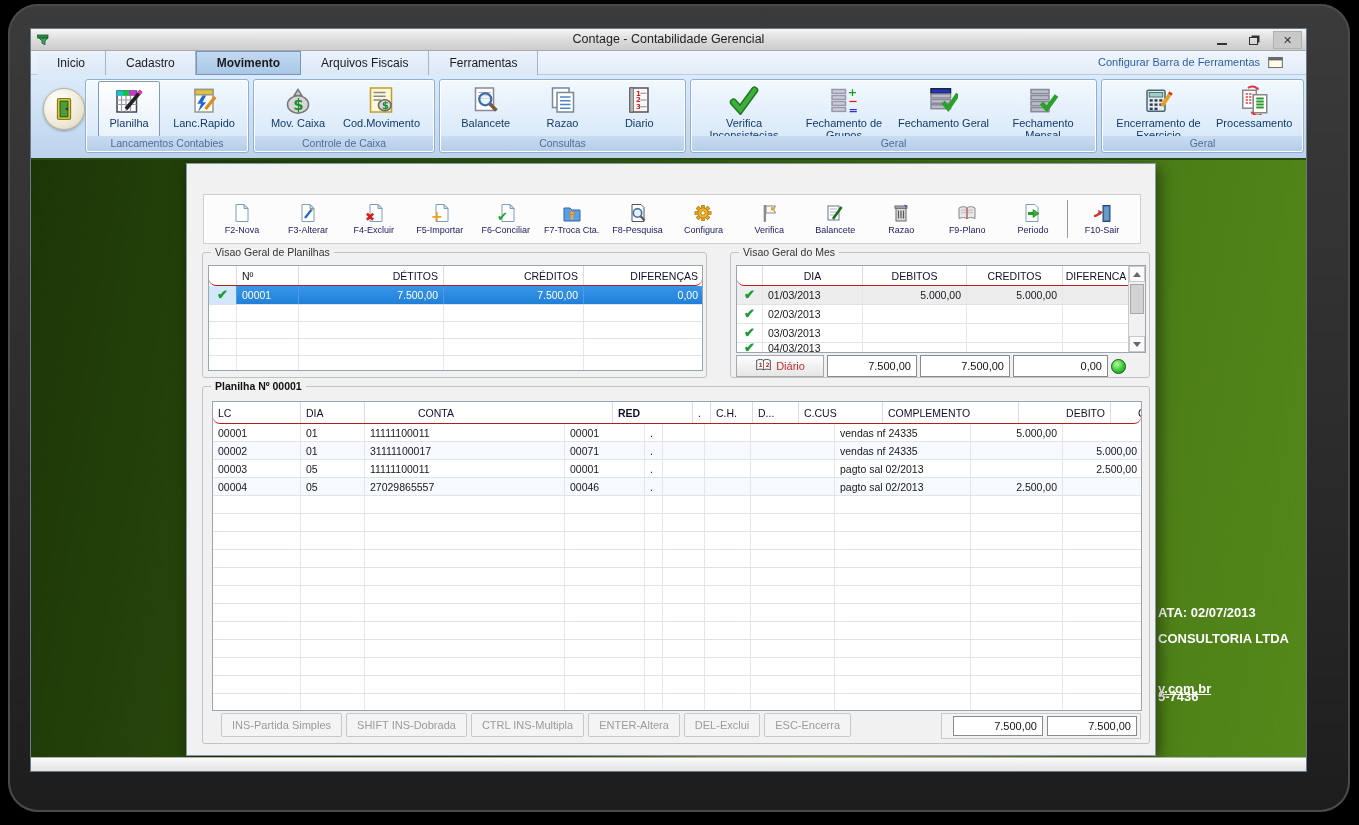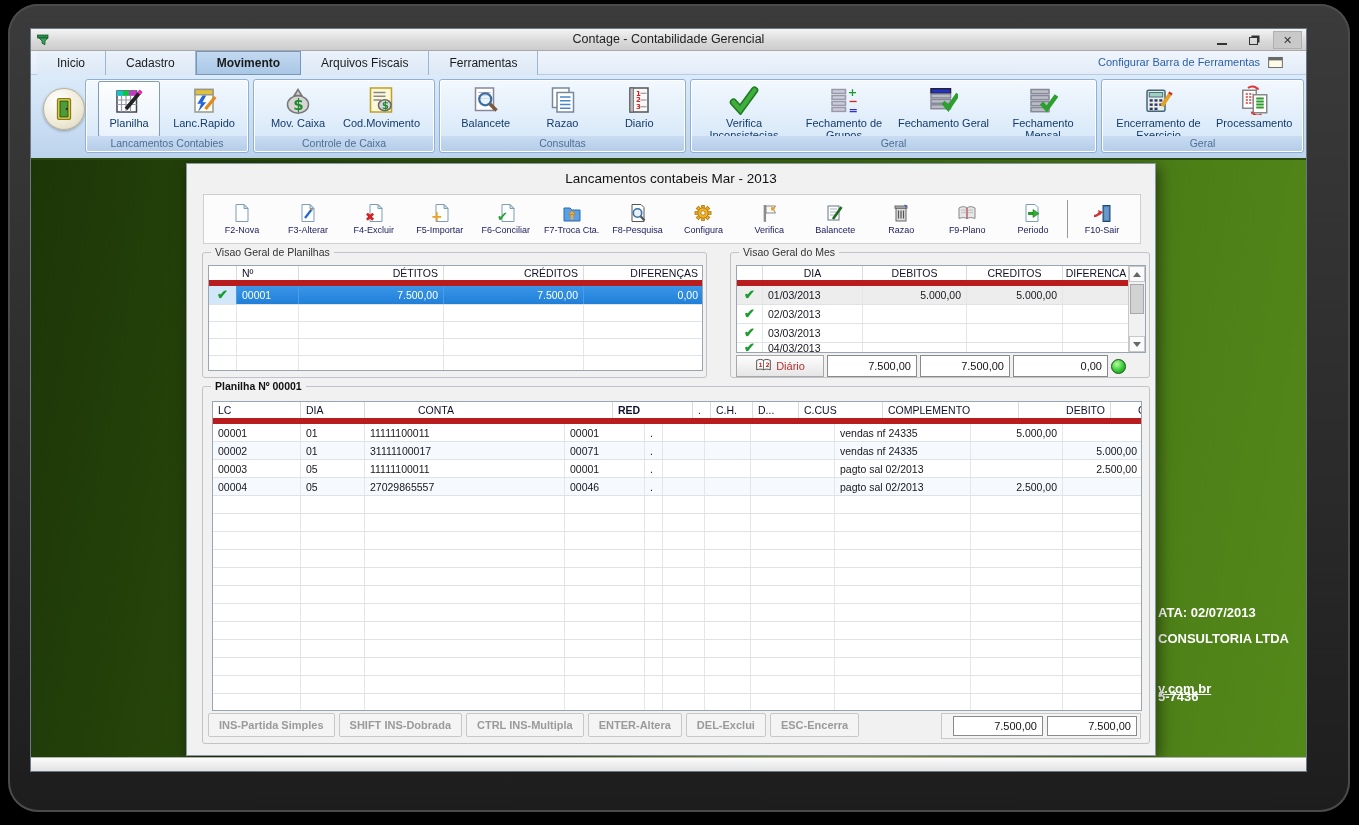--- a/index.html
+++ b/index.html
@@ -78,21 +78,21 @@
   
   .fs { position:absolute; border:1px solid #c0c4c8; border-radius:3px; }
   .fs-label { position:absolute; top:-7px; left:8px; background:#f1f1f1; padding:0 4px; font-size:10.5px; color:#333; }
   .fs-label.bold { font-weight:bold; color:#111; }
   .fs1 { left:15px; top:88px; width:505px; height:126px; }
   .fs2 { left:543px; top:88px; width:420px; height:126px; }
   .fs3 { left:15px; top:222px; width:948px; height:358px; }
 
   .tbl { position:absolute; background:#fff; border:1px solid #9aa5b1; overflow:hidden; }
   .trow { display:flex; border-bottom:1px solid #e0e3e6; }
-  .trow.head { border-bottom:6px solid #b91c1c; }
+  .trow.head { border-bottom:1px solid #b91c1c;border-radius:7px; }
   .tcell { font-size:10.5px; color:#16161e; padding:0 5px; overflow:hidden; white-space:nowrap;
     border-right:1px solid #e4e7ea; display:flex; align-items:center; }
   .trow.head .tcell { color:#10102a; border-right:1px solid #d8dce0; }
   .tcell.r { justify-content:flex-end; }
   .tcell.c { justify-content:center; }
   .trow.sel .tcell { background:linear-gradient(180deg,var(--sel-blue),#1f7fd8); color:#fff; border-right-color:#4a9be8; }
   .trow.sel .tcell.checkcell { background:#d2e7f9; }
   .check { color:var(--check-green); font-size:13px; font-weight:bold; line-height:10px; }
   .trow.altrow .tcell { background:#f6f9fd; }
   .trow.currow .tcell { background:#ededed; }
@@ -107,21 +107,21 @@
 
   .mes-totals { position:absolute; left:5px; top:102px; width:410px; height:22px; display:flex; gap:3px; align-items:center; }
   .diario-btn { width:88px; height:22px; background:linear-gradient(180deg,#fdfdfd,#e6e6e6); border:1px solid #a8a8a8;
     display:flex; align-items:center; justify-content:center; gap:4px; cursor:pointer; }
   .diario-btn span { color:var(--diario-red); font-size:11px; }
   .totbox { height:22px; background:#fff; border:1px solid #8a8a8a; font-size:11px; color:#111;
     display:flex; align-items:center; justify-content:flex-end; padding:0 5px; }
   .led { width:15px; height:15px; border-radius:50%; border:1px solid #145214;
     background:radial-gradient(circle at 38% 32%,#b6ff9a,var(--led-green) 55%,#169016); }
 
-  .hints { position:absolute; left:5px; top:326px; display:flex; gap:4px;font-weight:bold; }
+  .hints { position:absolute; left:18px; top:326px; display:flex; gap:4px; }
   .hintbtn { height:24px; padding:0 10px; background:#f4f4f4; border:1px solid #c8c8c8; border-radius:2px;
     color:#9a9a9a; font-size:11px; display:flex; align-items:center; cursor:default; }
   .grand-totals { position:absolute; left:738px; top:326px; width:200px; height:26px;
     border:1px solid #c8c8c8; display:flex; align-items:center; justify-content:flex-end; gap:4px; padding:0 3px; background:#f4f4f4; }
   .grand-totals .totbox { width:90px; height:20px; }
 
   .statusbar { position:absolute; left:0; bottom:0; width:100%; height:14px;
     background:linear-gradient(180deg,#fbfbfb,#e2e2e2); border-top:1px solid #b0b0b0; }
 </style>
 </head>
@@ -356,21 +356,20 @@
 
     <div class="desktop">
       <div id="desktop-text">
           <div class="desk-text" style="top: 445px;">ATA: 02/07/2013</div>
           <div class="desk-text" style="top: 471px;">CONSULTORIA LTDA</div>
           <div class="desk-text" style="top: 513px; margin-top: 16px;">5-7436</div>
           <div class="desk-text link" style="top: 521px;">y.com.br</div>
         </div>
 
       <div class="dialog">
-        <div class="dlg-title">Lancamentos contabeis  Mar - 2013</div>
         <div class="dlg-toolbar" id="dlg-toolbar">
             <div class="tbtn">
               <span class="tic"><svg width="20" height="20" viewBox="0 0 20 20">
                   <path d="M4 1.5h8l4 4v13H4z" fill="#fdfeff" stroke="#7f9db9"></path>
                   <path d="M12 1.5l4 4h-4z" fill="#d5e4f2" stroke="#7f9db9"></path>
                 </svg></span>
               <span class="tlabel">F2-Nova</span>
             </div>
             <div class="tbtn">
               <span class="tic"><svg width="20" height="20" viewBox="0 0 20 20">

